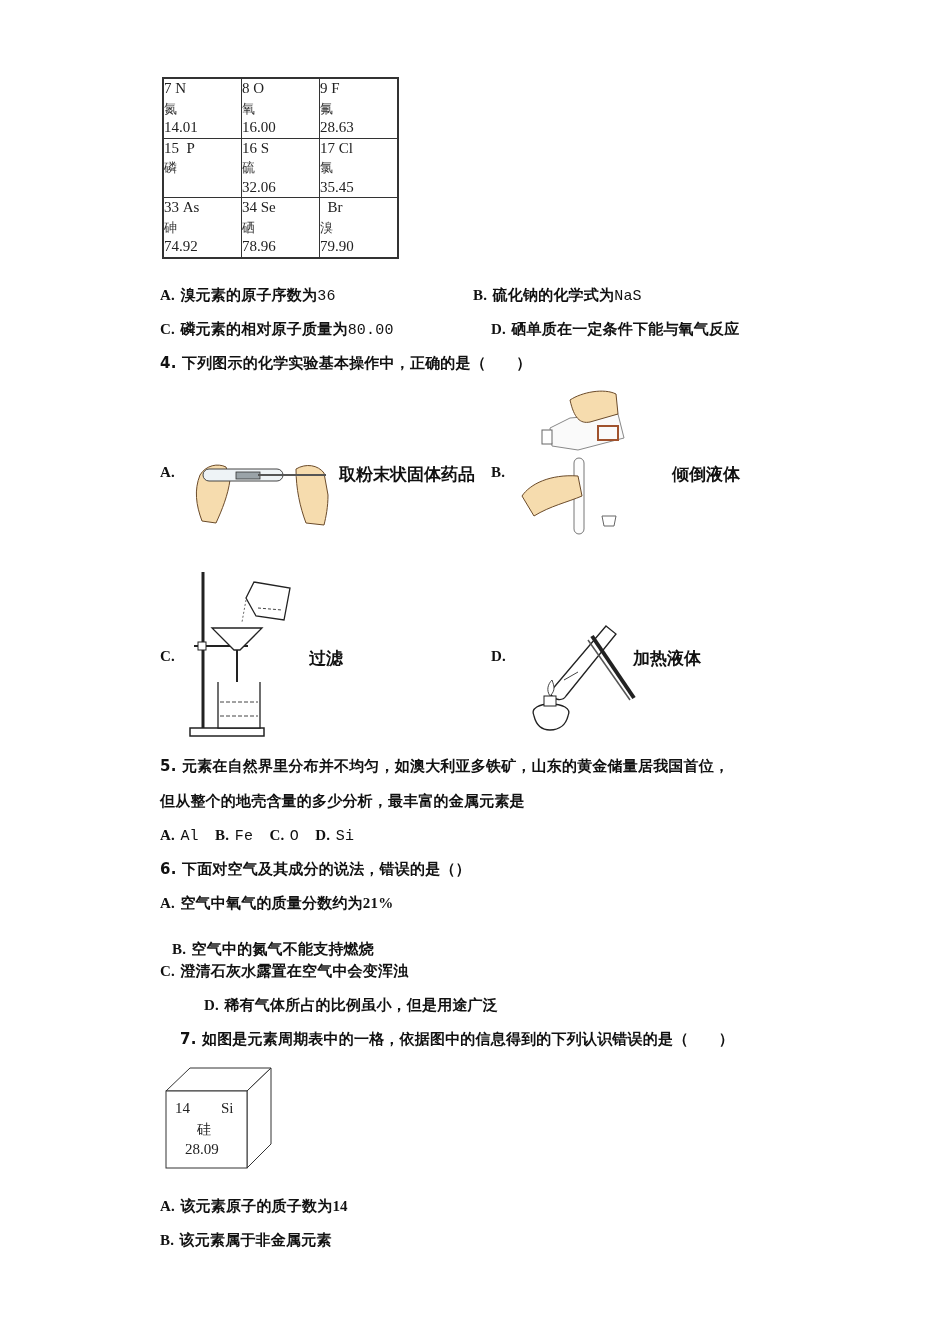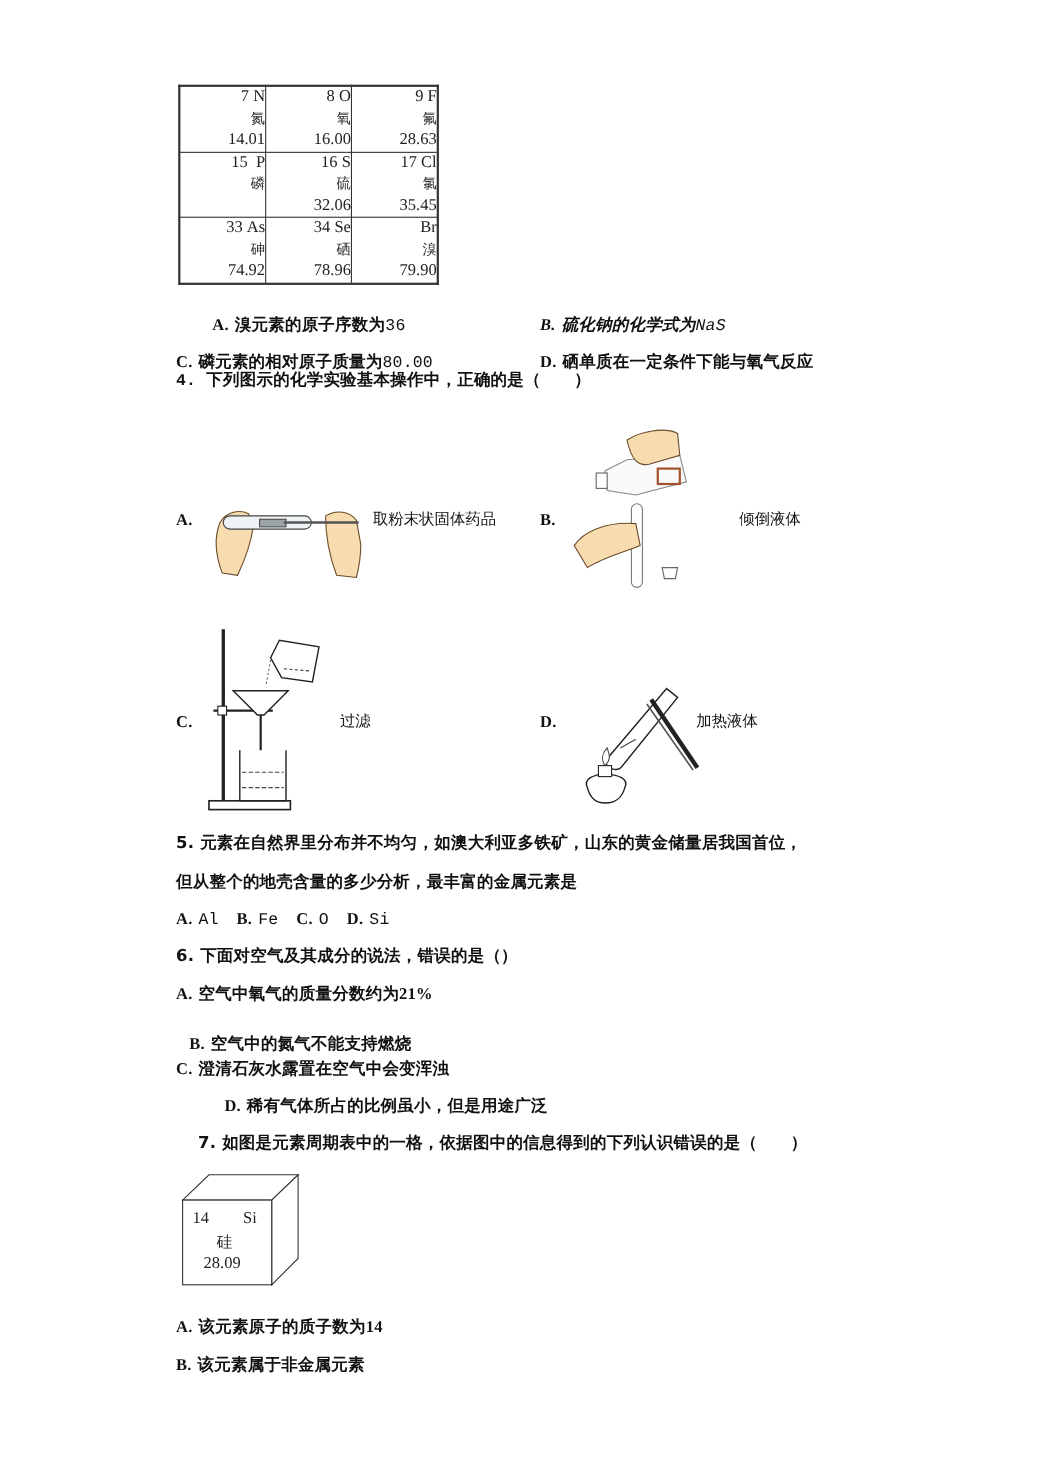--- a/index.html
+++ b/index.html
@@ -8,28 +8,28 @@
   .abs { position: absolute; }
   .line { position: absolute; left: 160px; font-size: 15px; font-weight: bold; white-space: nowrap;
           font-family: "DejaVu Sans", "Liberation Sans", sans-serif; letter-spacing: 0.2px; }
   .opt-letter { font-family: "Liberation Serif", "DejaVu Serif", serif; font-weight: bold; font-size: 15px; }
   .mono { font-family: "Liberation Mono", "DejaVu Sans Mono", monospace; font-weight: normal; }
   .times { font-family: "Liberation Serif", "DejaVu Serif", serif; }
 
   
   table.ptable { position: absolute; left: 162px; top: 77px; border-collapse: collapse;
                  border: 2px solid #333; }
-  table.ptable td { border: 1.5px solid #333; width: 77px; height: 58px; padding: 0; text-align: right;
+  table.ptable td { border: 1.5px solid #333; width: 77px; height: 58px; padding: 0; text-align: left;
                     vertical-align: top; font-family: "Liberation Serif", "DejaVu Serif", serif;
                     font-size: 15px; line-height: 19.5px; color: #222; }
   table.ptable td .sym { display: block; }
   table.ptable td .cn { display: block; font-size: 13px; font-family: "DejaVu Sans", sans-serif; color:#333; }
   table.ptable td .mass { display: block; }
 
-  .caption { position: absolute; font-size: 14px; font-weight: normal;
+  .caption { position: absolute; font-size: 17px; font-weight: bold;
              font-family: "DejaVu Sans", "Liberation Sans", sans-serif; }
 
   
   .cube { position: absolute; left: 165px; top: 1066px; width: 110px; height: 104px; }
   .cube-text { position: absolute; font-family: "Liberation Serif", "DejaVu Serif", serif; font-size: 15px; color: #222; }
 </style>
 </head>
 <body>
 
 <table class="ptable">
@@ -81,34 +81,34 @@
     </td>
     <td>
       <span class="sym">&nbsp;&nbsp;<span>Br</span></span>
       <span class="cn">溴</span>
       <span class="mass">79.90</span>
     </td>
   </tr>
 </tbody>
   </table>
 
-<div class="line" style="top:286px;margin-left:33px;">
+<div class="line" style="top:286px;">
   <span class="opt-letter">A.</span>&nbsp;<span>溴元素的原子序数为</span><span class="mono">36</span>
 </div>
-<div class="line" style="top:286px; left:491px;font-style:italic;">
+<div class="line" style="top:286px; left:473px;">
   <span class="opt-letter">B.</span>&nbsp;<span>硫化钠的化学式为</span><span class="mono">NaS</span>
 </div>
 <div class="line" style="top:320px;">
   <span class="opt-letter">C.</span>&nbsp;<span>磷元素的相对原子质量为</span><span class="mono">80.00</span>
 </div>
 <div class="line" style="top:320px; left:491px;">
   <span class="opt-letter">D.</span>&nbsp;<span>硒单质在一定条件下能与氧气反应</span>
 </div>
 
-<div class="line" style="top:336px;font-family:Liberation Mono, monospace;">4. 下列图示的化学实验基本操作中，正确的是（　　）</div>
+<div class="line" style="top:354px;">4. 下列图示的化学实验基本操作中，正确的是（　　）</div>
 
 <div class="line" style="top:463px;"><span class="opt-letter">A.</span></div>
 <svg class="abs" style="left:188px; top:455px;" width="150" height="75" viewBox="0 0 150 75">
 
   <path d="M12,20 C18,10 30,8 38,12 L42,25 C40,40 34,55 28,68 L14,66 C8,50 6,35 12,20 Z" fill="#f6dcae" stroke="#6b4b2a" stroke-width="1"></path>
   <path d="M108,14 C118,8 130,10 136,18 L140,40 C140,52 138,62 136,70 L118,68 C112,52 108,34 108,14 Z" fill="#f6dcae" stroke="#6b4b2a" stroke-width="1"></path>
 
   <rect x="15" y="14" width="80" height="12" rx="6" fill="#eef3f6" stroke="#444" stroke-width="1"></rect>
 
   <rect x="48" y="17" width="24" height="7" fill="#9aa3a8" stroke="#333" stroke-width="0.8"></rect>

